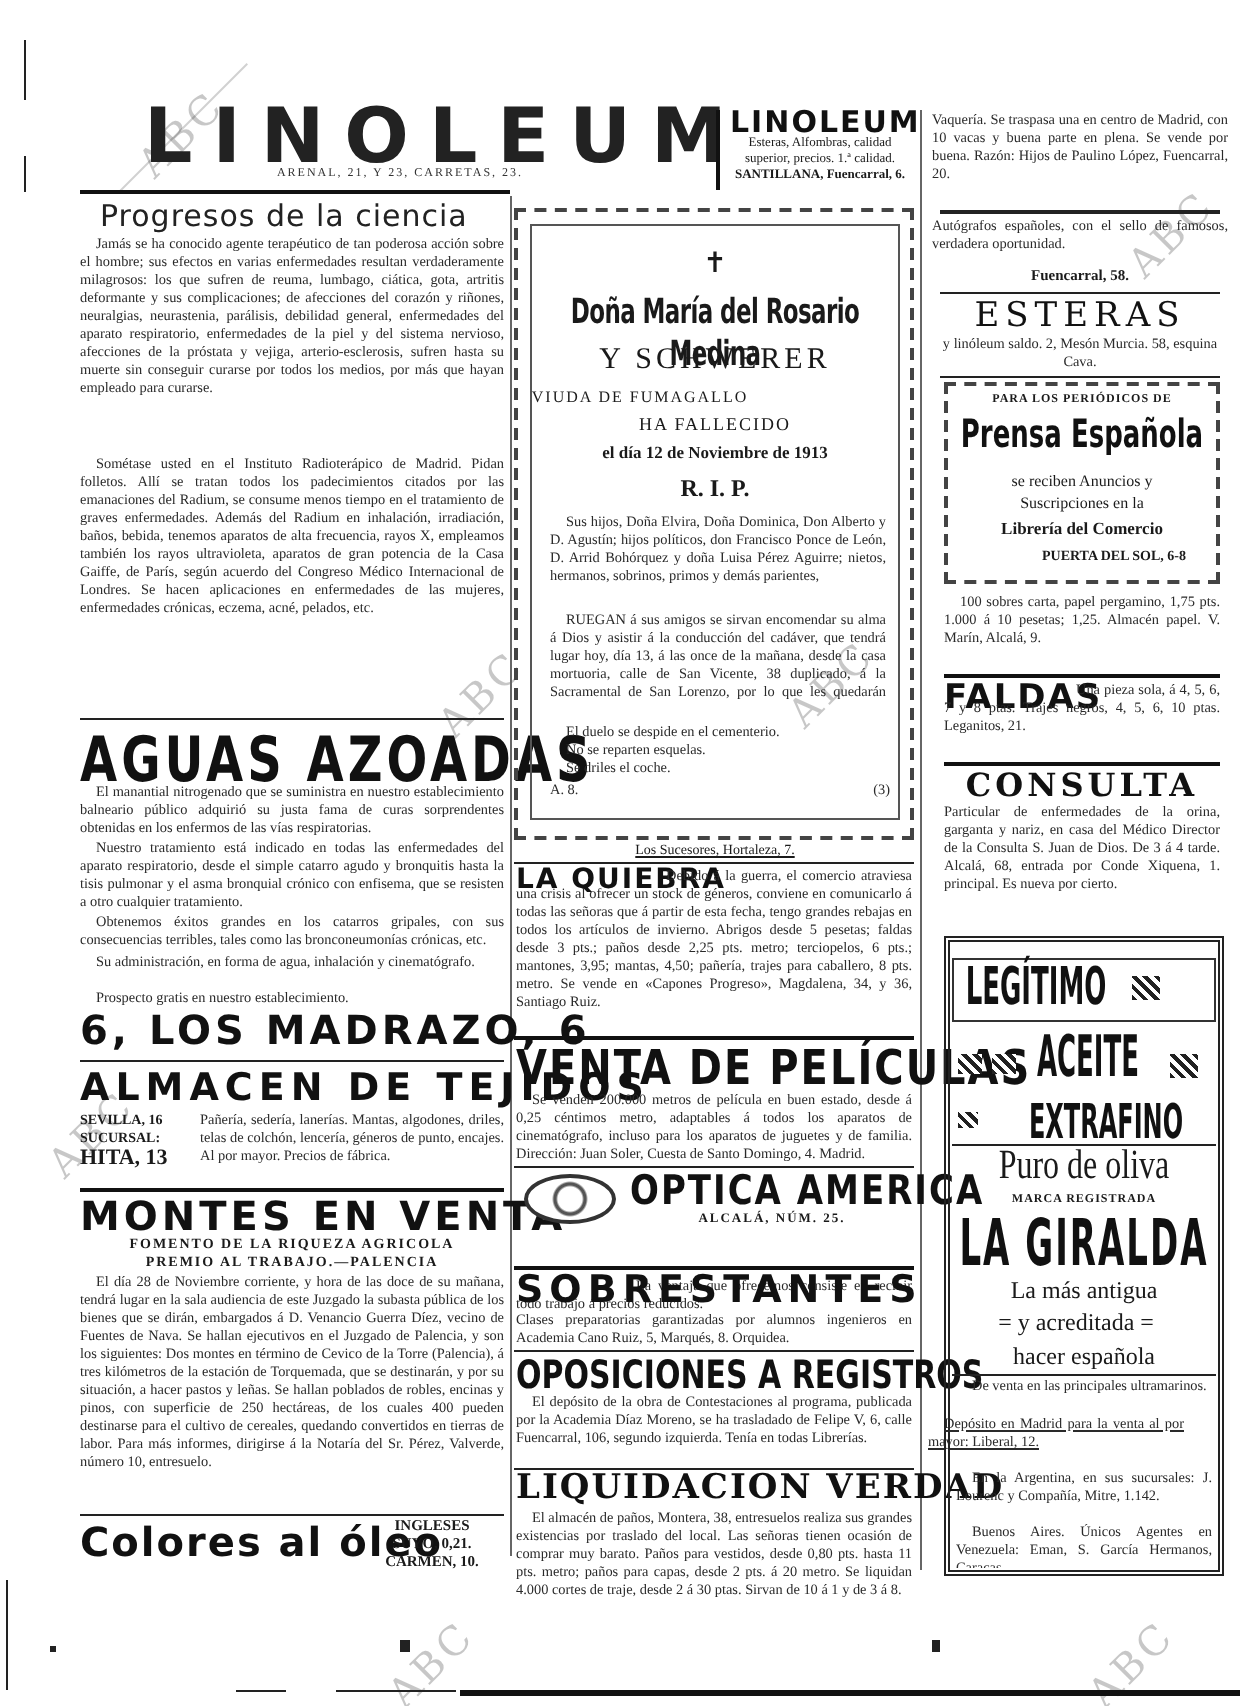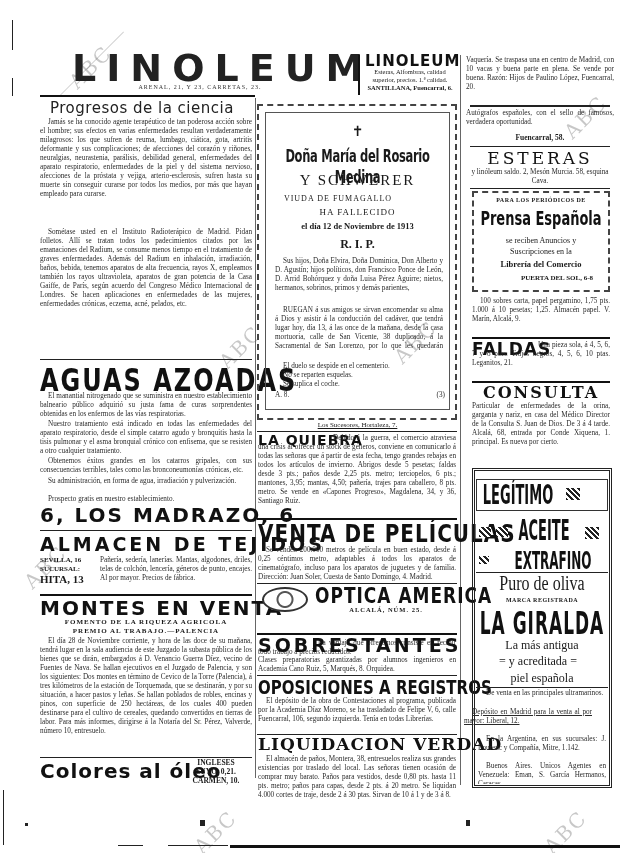--- a/index.html
+++ b/index.html
@@ -44,21 +44,21 @@
 
 <div class="abs heading" style="left:50px;top:99px;width:200px;font-size:15px;letter-spacing:0.5px;color:#222;">Progresos de la ciencia</div>
 <div class="abs txt ind" style="left:40px;top:118px;width:212px;height:110px;overflow:hidden;">Jamás se ha conocido agente terapéutico de tan poderosa acción sobre el hombre; sus efectos en varias enfermedades resultan verdaderamente milagrosos: los que sufren de reuma, lumbago, ciática, gota, artritis deformante y sus complicaciones; de afecciones del corazón y riñones, neuralgias, neurastenia, parálisis, debilidad general, enfermedades del aparato respiratorio, enfermedades de la piel y del sistema nervioso, afecciones de la próstata y vejiga, arterio-esclerosis, sufren hasta su muerte sin conseguir curarse por todos los medios, por más que hayan empleado para curarse.</div>
 <div class="abs txt ind" style="left:40px;top:228px;width:212px;height:128px;overflow:hidden;">Sométase usted en el Instituto Radioterápico de Madrid. Pidan folletos. Allí se tratan todos los padecimientos citados por las emanaciones del Radium, se consume menos tiempo en el tratamiento de graves enfermedades. Además del Radium en inhalación, irradiación, baños, bebida, tenemos aparatos de alta frecuencia, rayos X, empleamos también los rayos ultravioleta, aparatos de gran potencia de la Casa Gaiffe, de París, según acuerdo del Congreso Médico Internacional de Londres. Se hacen aplicaciones en enfermedades de las mujeres, enfermedades crónicas, eczema, acné, pelados, etc.</div>
 <div class="thin" style="left:40px;top:359px;width:212px;"></div>
 
 <div class="abs big" style="left:40px;top:362px;width:212px;font-size:24px;letter-spacing:2px;transform:scaleY(1.3);transform-origin:top;">AGUAS AZOADAS</div>
 <div class="abs txt ind" style="left:40px;top:392px;width:212px;height:27px;overflow:hidden;">El manantial nitrogenado que se suministra en nuestro establecimiento balneario público adquirió su justa fama de curas sorprendentes obtenidas en los enfermos de las vías respiratorias.</div>
 <div class="abs txt ind" style="left:40px;top:420px;width:212px;height:36px;overflow:hidden;">Nuestro tratamiento está indicado en todas las enfermedades del aparato respiratorio, desde el simple catarro agudo y bronquitis hasta la tisis pulmonar y el asma bronquial crónico con enfisema, que se resisten a otro cualquier tratamiento.</div>
 <div class="abs txt ind" style="left:40px;top:457px;width:212px;height:18px;overflow:hidden;">Obtenemos éxitos grandes en los catarros gripales, con sus consecuencias terribles, tales como las bronconeumonías crónicas, etc.</div>
-<div class="abs txt ind" style="left:40px;top:477px;width:212px;height:18px;overflow:hidden;">Su administración, en forma de agua, irradiación y pulverización.</div>
+<div class="abs txt ind" style="left:40px;top:477px;width:212px;height:18px;overflow:hidden;">Su administración, en forma de agua, inhalación y cinematógrafo.</div>
 <div class="abs txt ind" style="left:40px;top:495px;width:212px;height:9px;overflow:hidden;">Prospecto gratis en nuestro establecimiento.</div>
 <div class="abs big" style="left:40px;top:503px;width:212px;font-size:20px;letter-spacing:2px;">6, LOS MADRAZO, 6</div>
 <div class="thin" style="left:40px;top:530px;width:212px;"></div>
 
 <div class="abs big" style="left:40px;top:533px;width:212px;font-size:19px;letter-spacing:3px;">ALMACEN DE TEJIDOS</div>
 <div class="abs" style="left:40px;top:556px;width:58px;font-size:7px;line-height:8.5px;font-weight:bold;">
   <div>SEVILLA, 16</div>
   <div>SUCURSAL:</div>
   <div style="font-size:11px;line-height:12px;">HITA, 13</div>
 </div>
@@ -84,29 +84,29 @@
   <div>Esteras, Alfombras, calidad</div>
   <div>superior, precios. 1.ª calidad.</div>
   <div style="font-weight:bold;">SANTILLANA, Fuencarral, 6.</div>
 </div>
 
 <div class="dotborder" style="left:257px;top:104px;width:200px;height:316px;"></div>
 <div class="abs" style="left:265px;top:112px;width:185px;height:298px;border:1px solid #555;"></div>
 <div class="abs center" style="left:265px;top:123px;width:185px;font-size:14px;">✝</div>
 <div class="abs center" style="left:265px;top:145px;width:185px;font-family:'DejaVu Sans',sans-serif;font-size:11.5px;font-weight:bold;letter-spacing:-0.3px;transform:scaleY(1.5);transform-origin:top;">Doña María del Rosario Medina</div>
 <div class="abs center" style="left:265px;top:172px;width:185px;font-size:15px;letter-spacing:2px;">Y SCHWERER</div>
-<div class="abs center" style="left:265px;top:194px;width:146px;font-size:8px;letter-spacing:1px;">VIUDA DE FUMAGALLO</div>
+<div class="abs center" style="left:247px;top:194px;width:146px;font-size:8px;letter-spacing:1px;">VIUDA DE FUMAGALLO</div>
 <div class="abs center" style="left:265px;top:207px;width:185px;font-size:9px;letter-spacing:1px;">HA FALLECIDO</div>
 <div class="abs center" style="left:265px;top:221px;width:185px;font-size:8.5px;font-weight:bold;">el día 12 de Noviembre de 1913</div>
 <div class="abs center" style="left:265px;top:237px;width:185px;font-size:12px;font-weight:bold;">R. I. P.</div>
 <div class="abs txt ind" style="left:275px;top:257px;width:168px;height:45px;overflow:hidden;">Sus hijos, Doña Elvira, Doña Dominica, Don Alberto y D. Agustín; hijos políticos, don Francisco Ponce de León, D. Arrid Bohórquez y doña Luisa Pérez Aguirre; nietos, hermanos, sobrinos, primos y demás parientes,</div>
 <div class="abs txt ind" style="left:275px;top:306px;width:168px;height:45px;overflow:hidden;">RUEGAN á sus amigos se sirvan encomendar su alma á Dios y asistir á la conducción del cadáver, que tendrá lugar hoy, día 13, á las once de la mañana, desde la casa mortuoria, calle de San Vicente, 38 duplicado, á la Sacramental de San Lorenzo, por lo que les quedarán agradecidos.</div>
 <div class="abs txt" style="left:283px;top:362px;width:160px;">El duelo se despide en el cementerio.</div>
 <div class="abs txt" style="left:283px;top:371px;width:160px;">No se reparten esquelas.</div>
-<div class="abs txt" style="left:283px;top:380px;width:160px;">Se suplica el coche.</div>
+<div class="abs txt" style="left:283px;top:380px;width:160px;">Se driles el coche.</div>
 <div class="abs txt" style="left:275px;top:391px;width:40px;">A. 8.</div>
 <div class="abs txt" style="left:420px;top:391px;width:25px;text-align:right;">(3)</div>
 <div class="abs center" style="left:265px;top:421px;width:185px;font-size:7px;text-decoration:underline;">Los Sucesores, Hortaleza, 7.</div>
 <div class="thin" style="left:257px;top:431px;width:200px;"></div>
 
 <div class="abs big" style="left:258px;top:432px;width:70px;font-size:14px;letter-spacing:1px;text-align:left;">LA QUIEBRA</div>
 <div class="abs txt ind" style="left:258px;top:434px;width:198px;height:84px;overflow:hidden;text-indent:75px;">Debido á la guerra, el comercio atraviesa una crisis al ofrecer un stock de géneros, conviene en comunicarlo á todas las señoras que á partir de esta fecha, tengo grandes rebajas en todos los artículos de invierno. Abrigos desde 5 pesetas; faldas desde 3 pts.; paños desde 2,25 pts. metro; terciopelos, 6 pts.; mantones, 3,95; mantas, 4,50; pañería, trajes para caballero, 8 pts. metro. Se vende en «Capones Progreso», Magdalena, 34, y 36, Santiago Ruiz.</div>
 <div class="rule" style="left:257px;top:518px;width:200px;height:1.5px;"></div>
 
 <div class="abs big" style="left:258px;top:519px;width:198px;font-size:20px;letter-spacing:1px;transform:scaleY(1.2);transform-origin:top;">VENTA DE PELÍCULAS</div>
@@ -167,21 +167,21 @@
 <div class="abs" style="left:496px;top:527px;width:12px;height:10px;background:repeating-linear-gradient(45deg,#222 0 2px,#fff 2px 4px);"></div>
 <div class="abs" style="left:585px;top:527px;width:14px;height:12px;background:repeating-linear-gradient(45deg,#222 0 2px,#fff 2px 4px);"></div>
 <div class="abs" style="left:479px;top:556px;width:10px;height:8px;background:repeating-linear-gradient(45deg,#222 0 2px,#fff 2px 4px);"></div>
 <div class="abs big" style="left:503px;top:547px;width:100px;font-size:12px;letter-spacing:0;transform:scaleY(2.0);transform-origin:top;">EXTRAFINO</div>
 <div class="thin" style="left:476px;top:572px;width:132px;"></div>
 <div class="abs center" style="left:476px;top:572px;width:132px;font-size:16px;transform:scaleY(1.3);transform-origin:top;">Puro de oliva</div>
 <div class="abs center" style="left:476px;top:597px;width:132px;font-size:6px;font-weight:bold;letter-spacing:0.5px;">MARCA REGISTRADA</div>
 <div class="abs big" style="left:476px;top:604px;width:132px;font-size:17px;letter-spacing:1px;transform:scaleY(1.9);transform-origin:top;">LA GIRALDA</div>
 <div class="abs center" style="left:476px;top:638px;width:132px;font-size:12px;">La más antigua</div>
 <div class="abs center" style="left:476px;top:654px;width:124px;font-size:12px;">= y acreditada =</div>
-<div class="abs center" style="left:476px;top:671px;width:132px;font-size:12px;">piel española</div>
+<div class="abs center" style="left:476px;top:671px;width:132px;font-size:12px;">hacer española</div>
 <div class="thin" style="left:476px;top:687px;width:132px;"></div>
 <div class="abs txt ind" style="left:478px;top:689px;width:128px;height:18px;overflow:hidden;">De venta en las principales ultramarinos.</div>
 <div class="abs txt ind" style="left:464px;top:708px;width:128px;height:27px;overflow:hidden;text-decoration:underline;">Depósito en Madrid para la venta al por mayor: Liberal, 12.</div>
 <div class="abs txt ind" style="left:478px;top:735px;width:128px;height:27px;overflow:hidden;">En la Argentina, en sus sucursales: J. Lourenc y Compañía, Mitre, 1.142.</div>
 <div class="abs txt ind" style="left:478px;top:762px;width:128px;height:22px;overflow:hidden;">Buenos Aires. Únicos Agentes en Venezuela: Eman, S. García Hermanos, Caracas.</div>
 
 <div class="thin" style="left:118px;top:845px;width:25px;"></div>
 <div class="thin" style="left:168px;top:845px;width:60px;"></div>
 <div class="rule" style="left:230px;top:845px;width:390px;height:3px;"></div>
 <div class="abs" style="left:200px;top:820px;width:5px;height:6px;background:#222;"></div>

